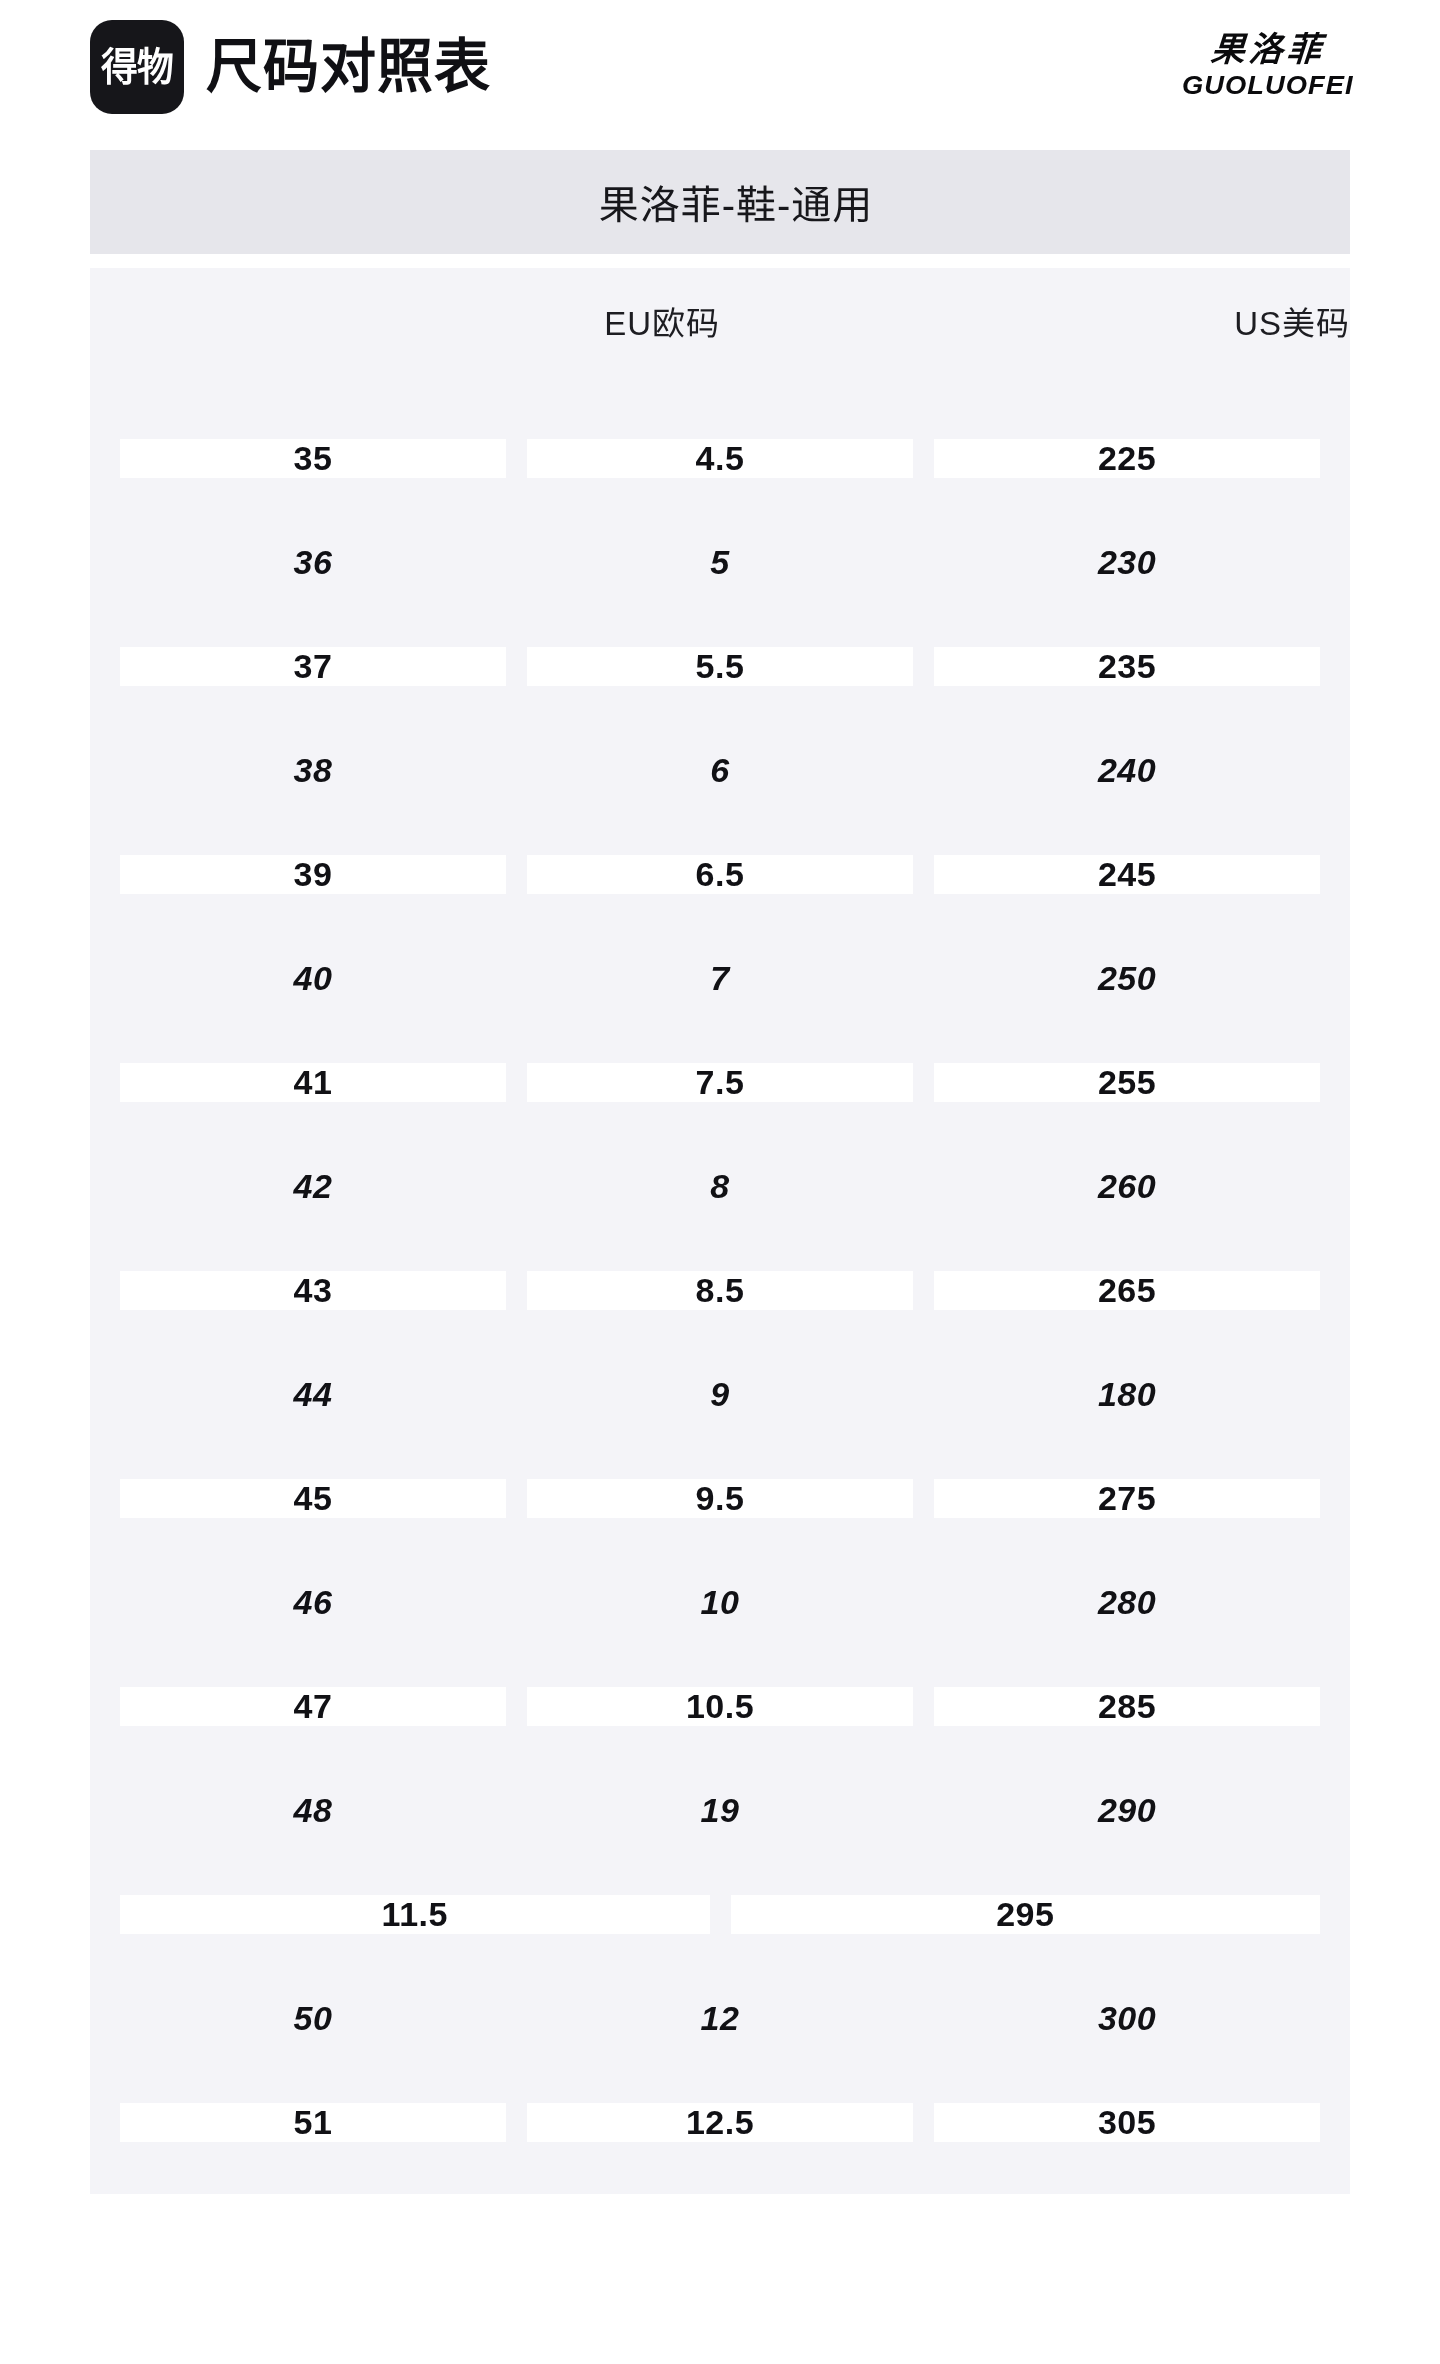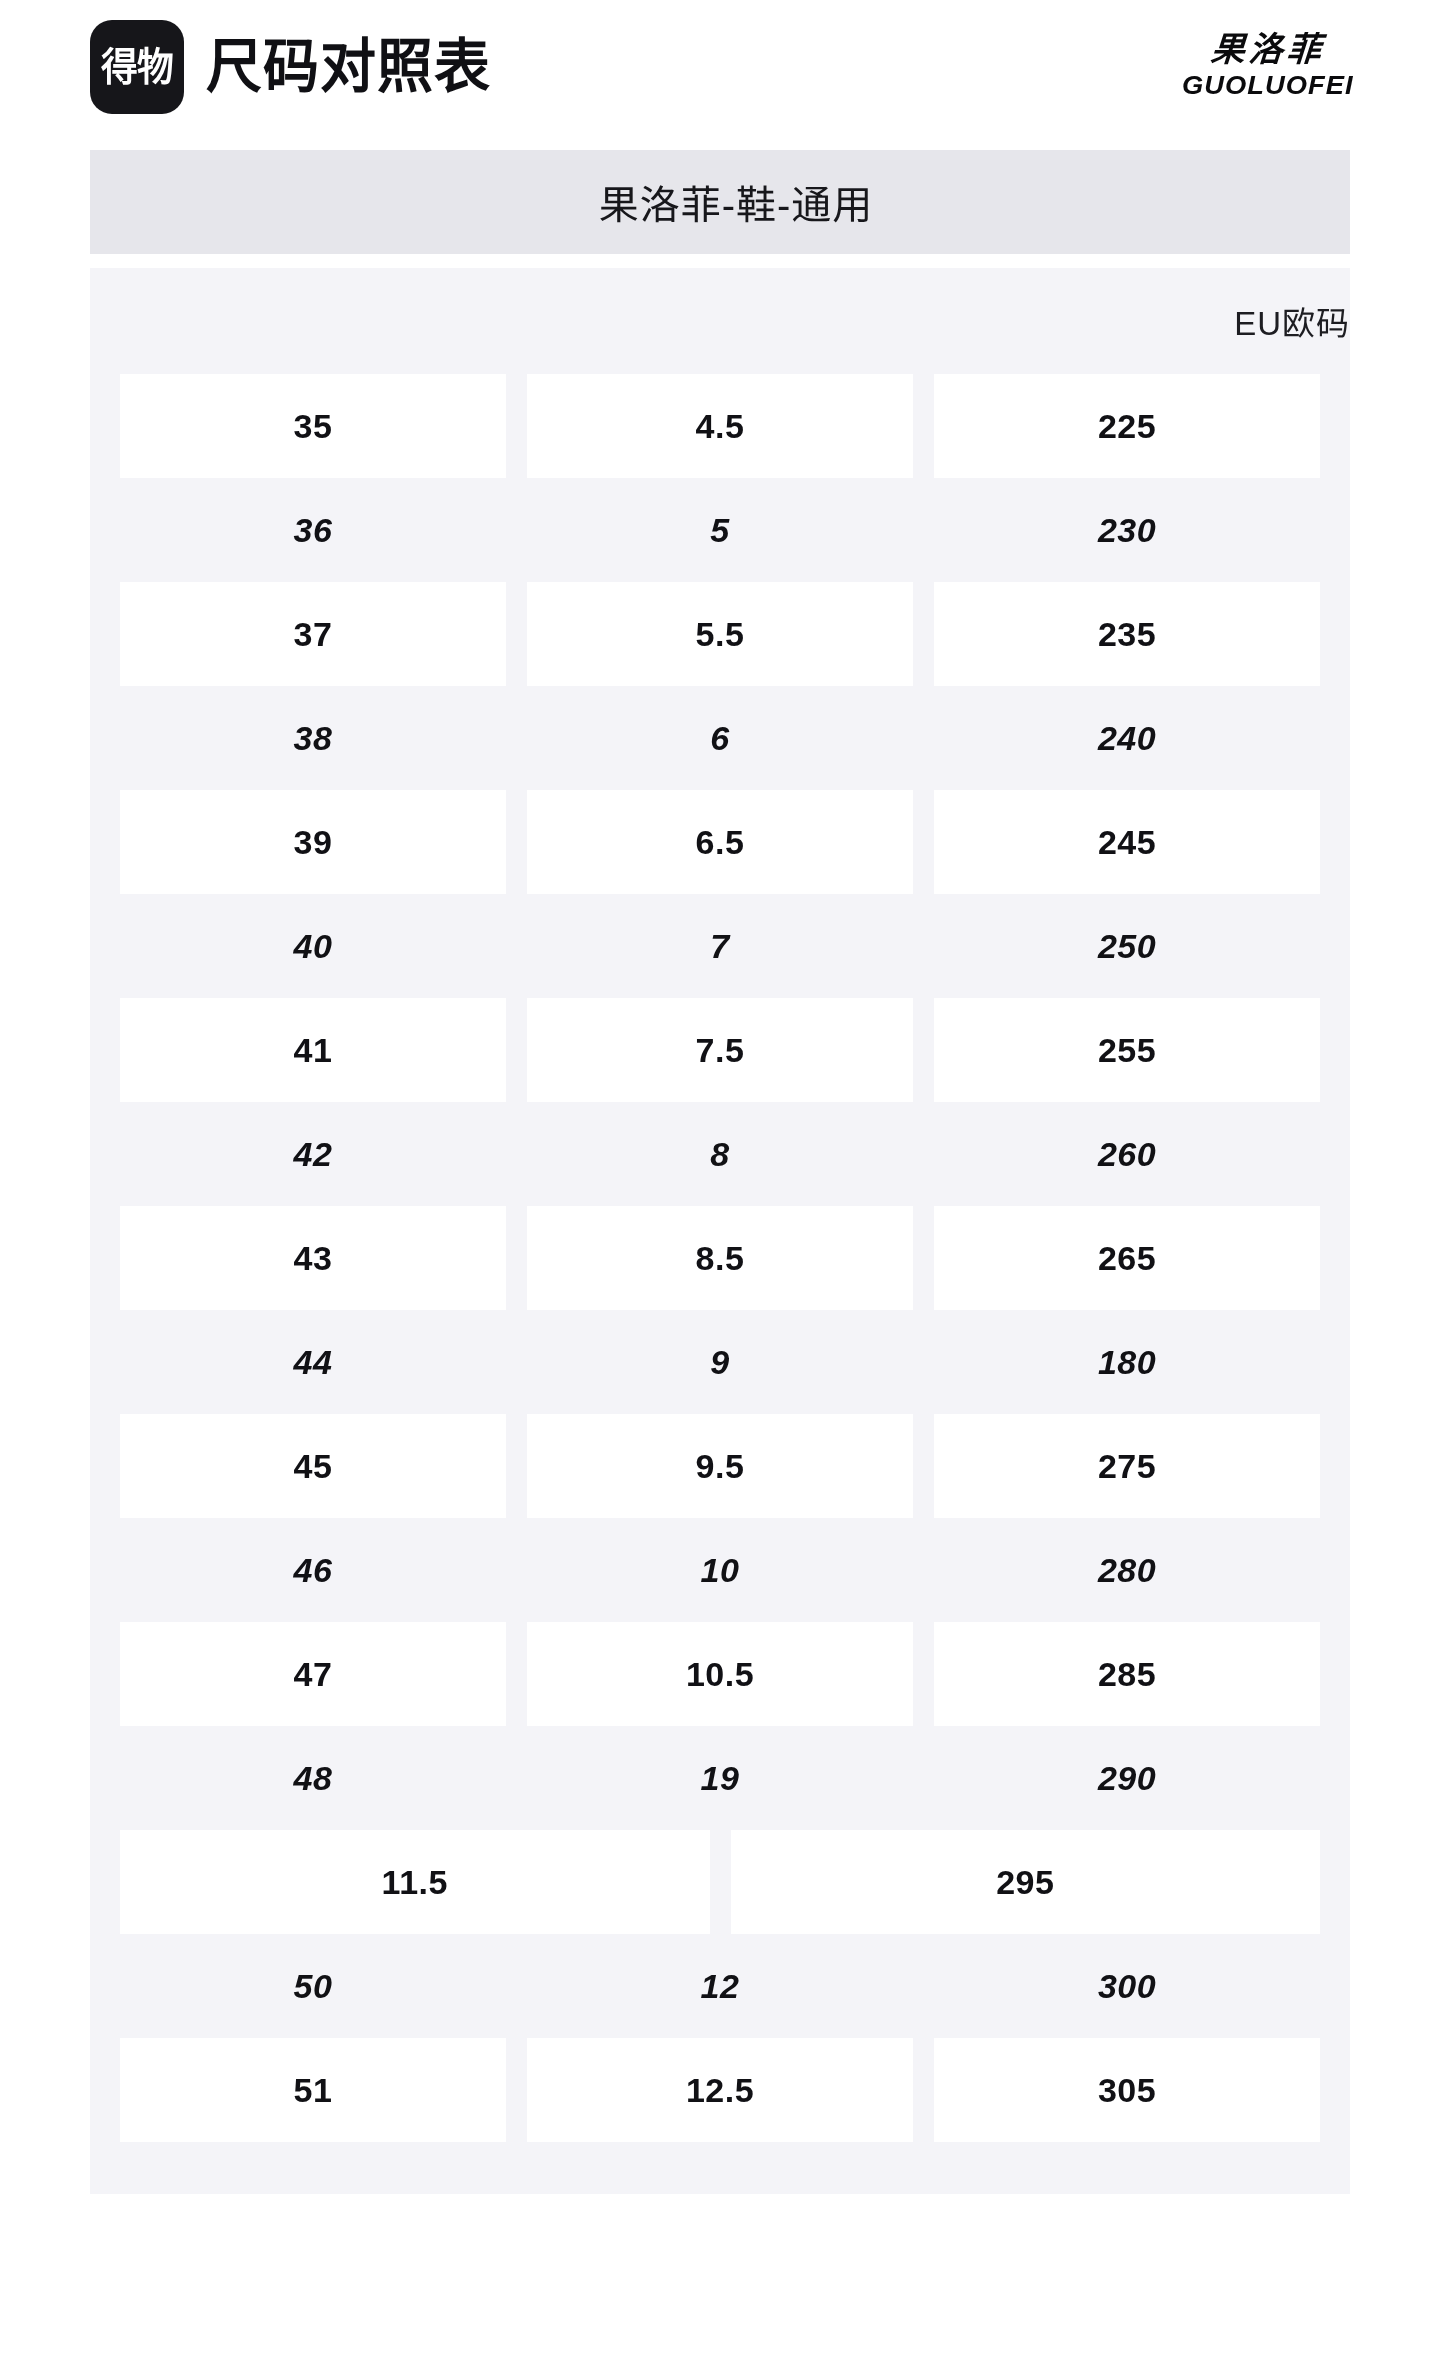--- a/index.html
+++ b/index.html
@@ -129,20 +129,21 @@
     letter-spacing: 1px;
   }
 
   .rows-wrap {
     padding: 0 30px;
   }
   .data-row {
     display: flex;
     height: 104px;
     gap: 21px;
+    align-items: flex-end;
   }
   .data-row.shade-white .data-cell {
     background: #ffffff;
   }
   .data-row.shade-alt .data-cell {
     background: transparent;
     font-style: italic;
   }
   .data-cell {
     flex: 1 1 0;
@@ -175,20 +176,21 @@
 <div class="size-card">
 
   <div class="card-title-band">
     <div class="card-title-text">果洛菲-鞋-通用</div>
   </div>
 
   <div class="table-body">
 
     <div class="col-head-row">
       <div class="col-head-cell">EU欧码</div>
+      <div class="col-head-cell">US美码</div>
     </div>
 
     <div class="rows-wrap" id="rows-wrap">
         <div class="data-row shade-white">
           <div class="data-cell">35</div>
           <div class="data-cell">4.5</div>
           <div class="data-cell">225</div>
         </div>
         <div class="data-row shade-alt">
           <div class="data-cell">36</div>

